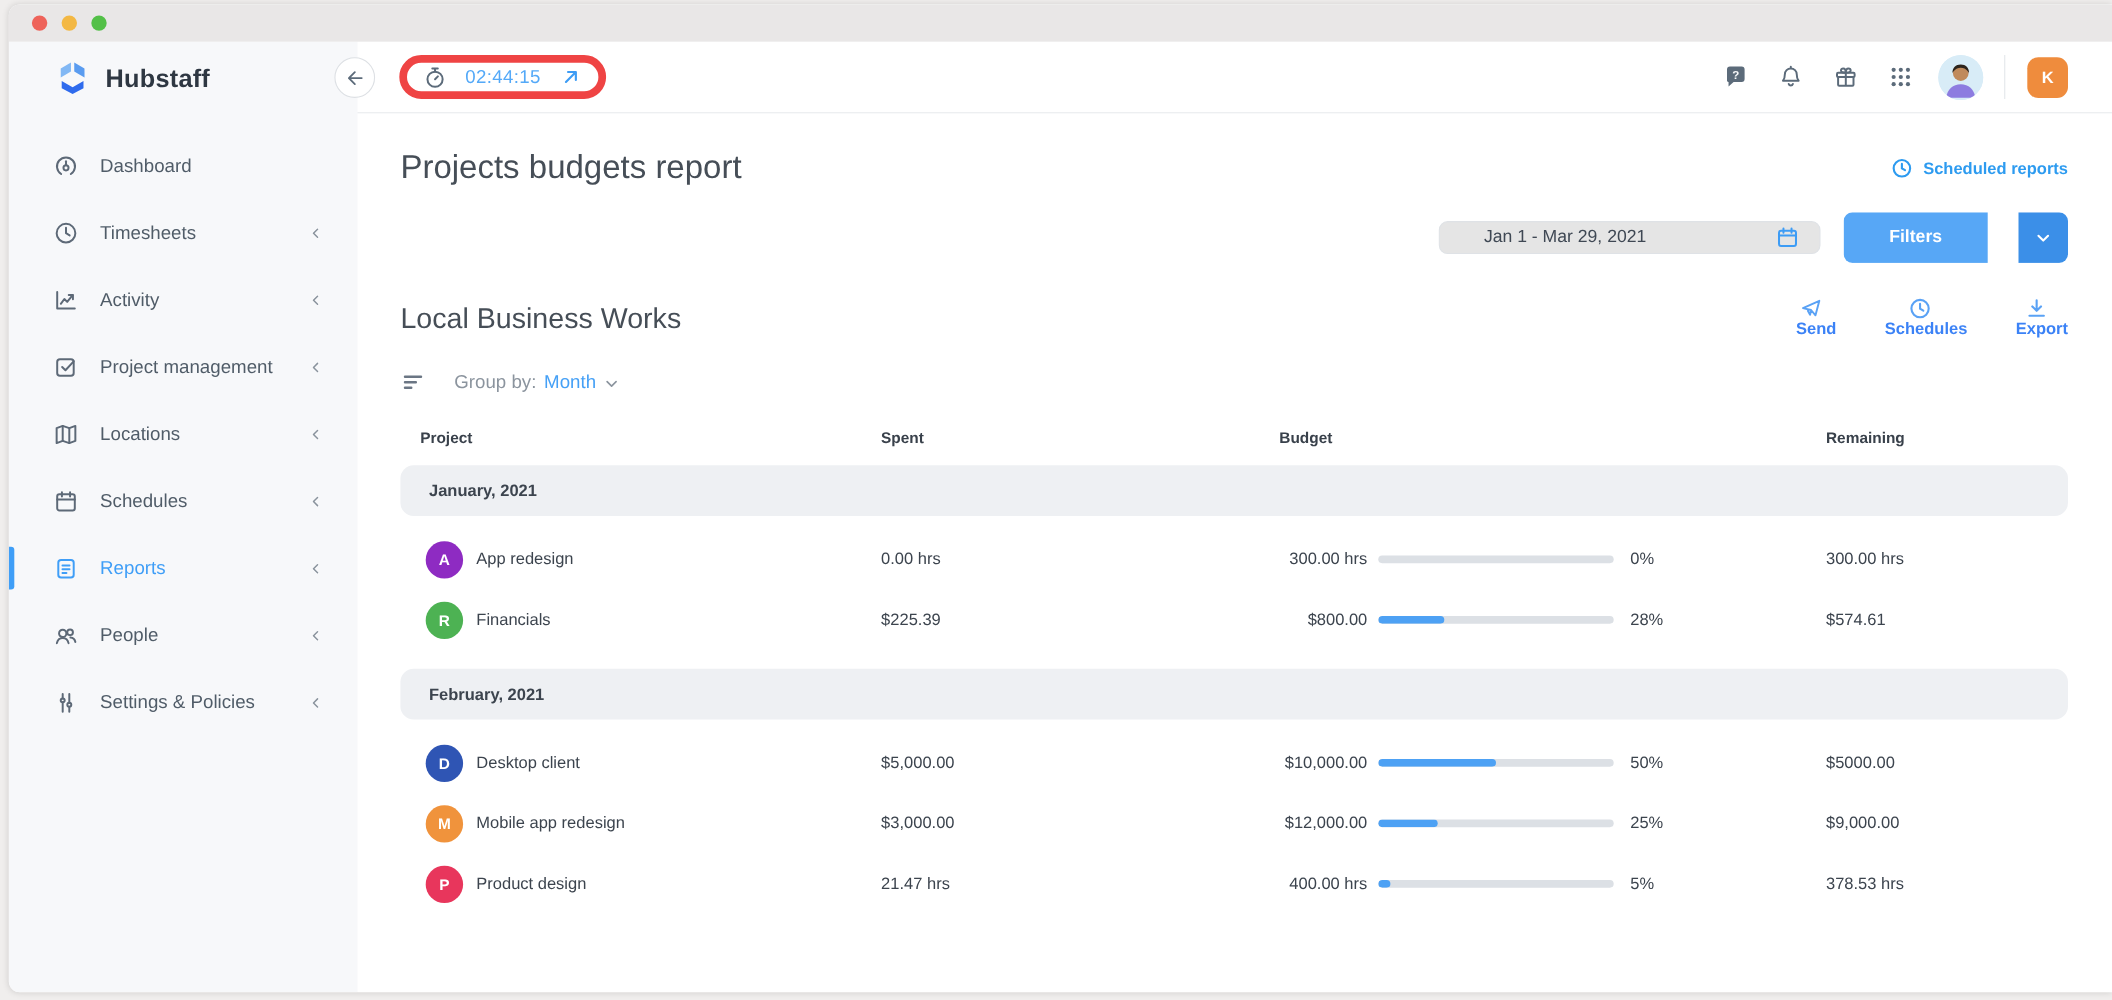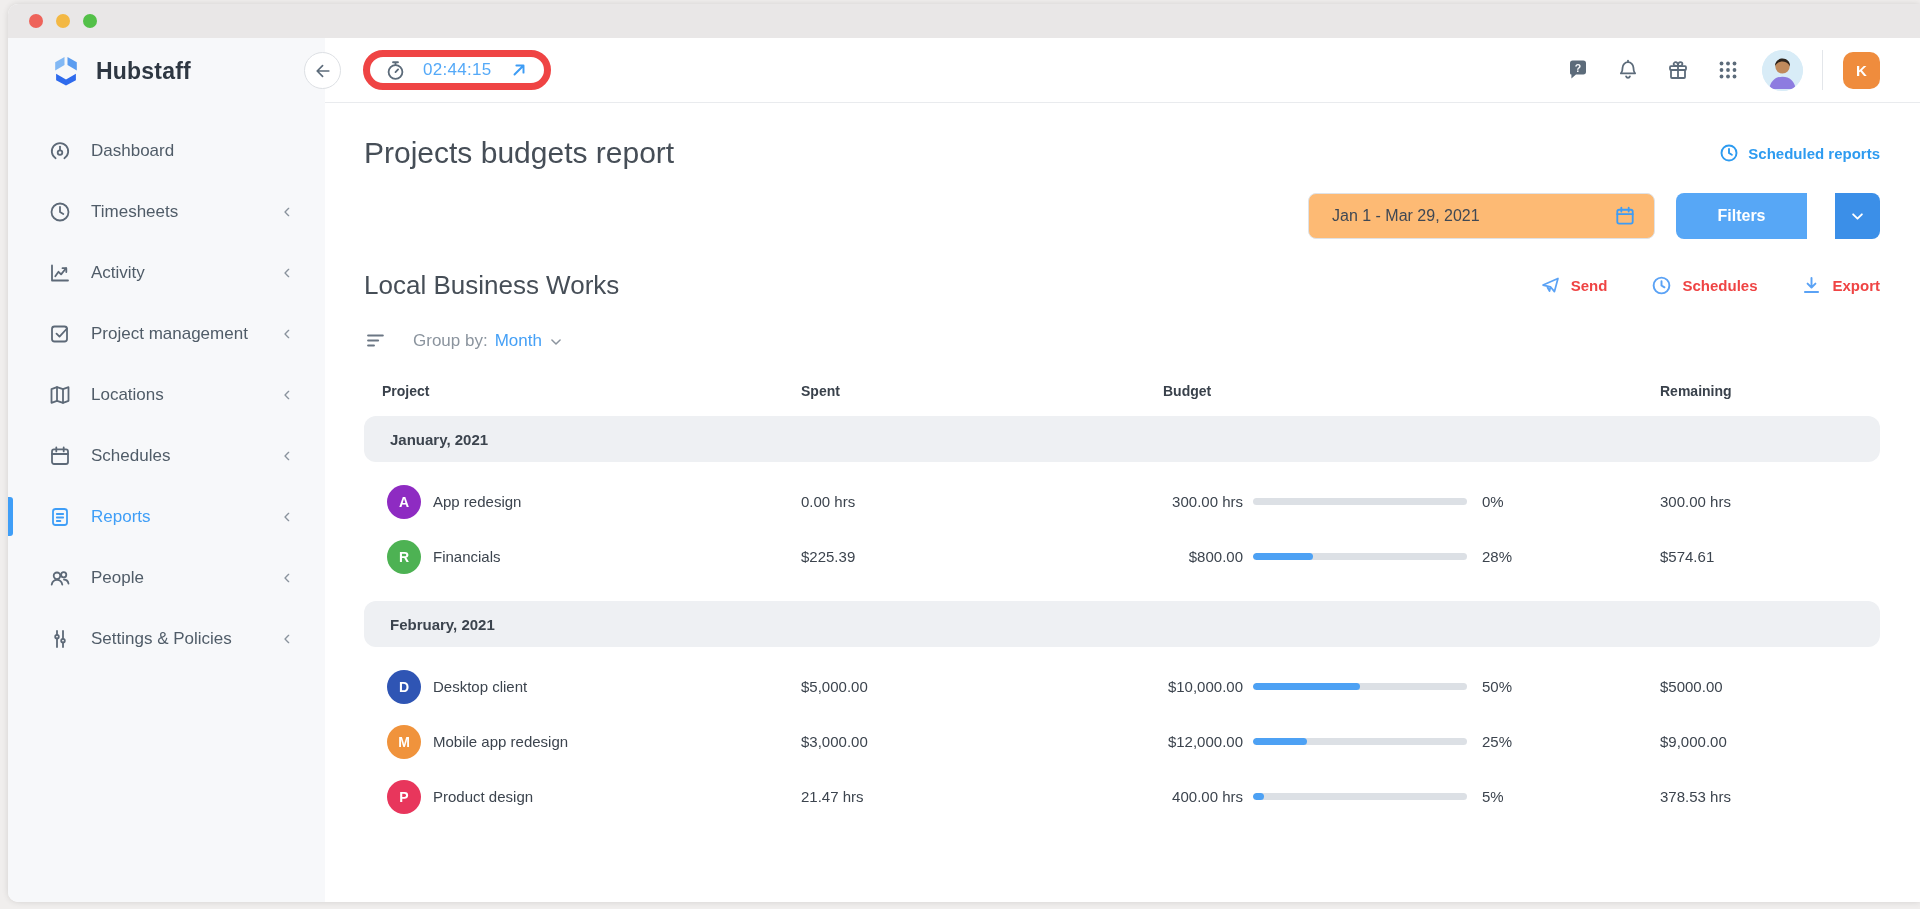--- a/index.html
+++ b/index.html
@@ -46,35 +46,35 @@
   .v-div{width:1px;height:40px;background:#e3e6ea;margin:0 20px 0 19px;}
   .ws-badge{width:37px;height:37px;border-radius:10px;display:flex;align-items:center;justify-content:center;
     color:#fff;font-size:15px;font-weight:bold;cursor:pointer;}
   
   .content{flex:1;overflow:hidden;padding:0 40px 0 39px;}
   .title-row{margin-top:33px;display:flex;align-items:center;justify-content:space-between;}
   .page-title{font-size:30px;color:#464e57;font-weight:400;}
   .sched-link{display:flex;align-items:center;color:#2d9bf0;font-size:15px;font-weight:bold;cursor:pointer;}
   .sched-link .ic{width:20px;height:20px;margin-right:9px;color:#2d9bf0;}
   .controls-row{margin-top:23px;display:flex;justify-content:flex-end;align-items:center;}
-  .date-input{width:347px;height:46px;border:1px solid #dfe2e6;border-radius:8px;display:flex;
-    align-items:center;padding:0 18px 0 23px;cursor:pointer;background:#fdba74;}
+  .date-input{width:347px;height:30px;border:1px solid #dfe2e6;border-radius:8px;display:flex;
+    align-items:center;padding:0 18px 0 40px;cursor:pointer;background:#e5e5e5;}
   .date-text{font-size:16px;color:#3f4854;}
   .date-input .ic{margin-left:auto;width:22px;height:22px;color:#3d9cf5;}
   .filters-btn{margin-left:21px;height:46px;display:flex;border-radius:8px;overflow:hidden;gap:28px;}
   .filters-main{width:131px;background:#57a7f6;color:#fff;font-size:16px;font-weight:bold;
     display:flex;align-items:center;justify-content:center;cursor:pointer;}
   .filters-caret{width:45px;background:#3b8fe8;display:flex;align-items:center;justify-content:center;
     color:#fff;cursor:pointer;}
   .filters-caret svg{width:15px;height:15px;}
   .org-row{margin-top:31px;display:flex;align-items:center;justify-content:space-between;}
   .org-name{font-size:26px;color:#464e57;font-weight:400;}
   .actions{display:flex;align-items:center;}
-  .action-link{display:flex;align-items:center;color:#ef4444;font-size:15px;font-weight:bold;
-    margin-left:44px;cursor:pointer;}
+  .action-link{display:flex;align-items:center;color:#3b82f6;font-size:15px;font-weight:bold;
+    margin-left:44px;cursor:pointer;flex-direction:column;}
   .action-link .ic{width:21px;height:21px;margin-right:10px;color:#5aa2f5;}
   .groupby-row{margin-top:27px;display:flex;align-items:center;}
   .groupby-row .sort-ic{width:25px;height:25px;color:#6b7684;}
   .groupby-label{margin-left:24px;font-size:17px;color:#8b949e;}
   .groupby-value{margin-left:7px;font-size:17px;color:#45a0f6;cursor:pointer;display:flex;align-items:center;}
   .groupby-value .chev-d{width:14px;height:14px;margin-left:7px;color:#8b949e;}
   
   .trow{display:grid;grid-template-columns:437px 362px 497px 1fr;align-items:center;}
   .thead{margin-top:30px;font-size:14px;font-weight:bold;color:#39414b;}
   .thead .hproj{padding-left:18px;}

